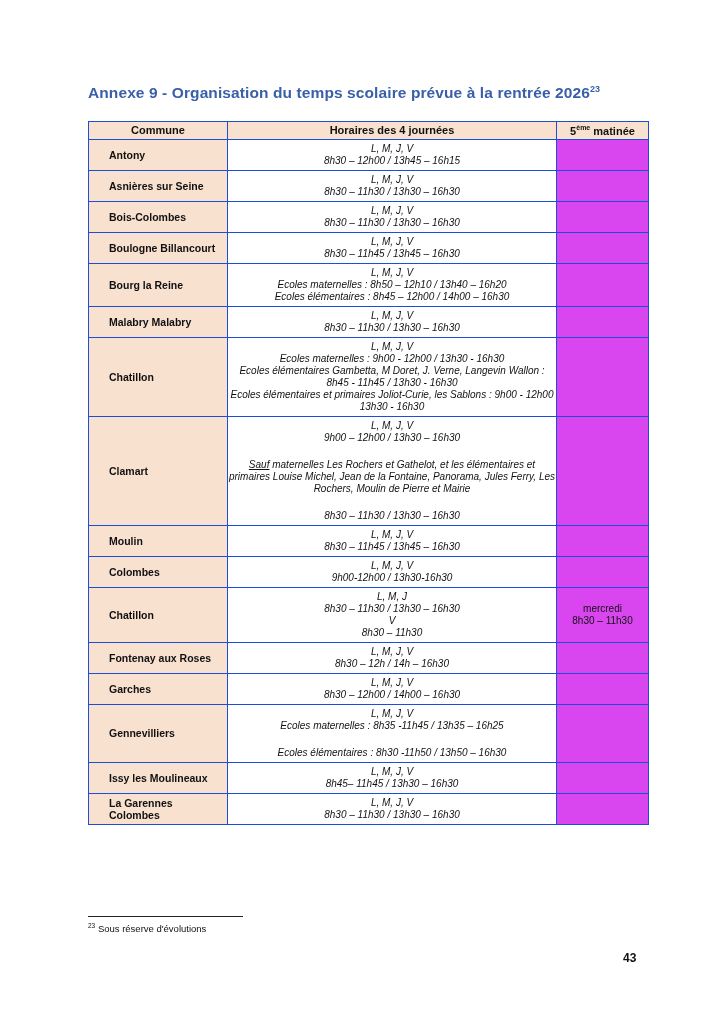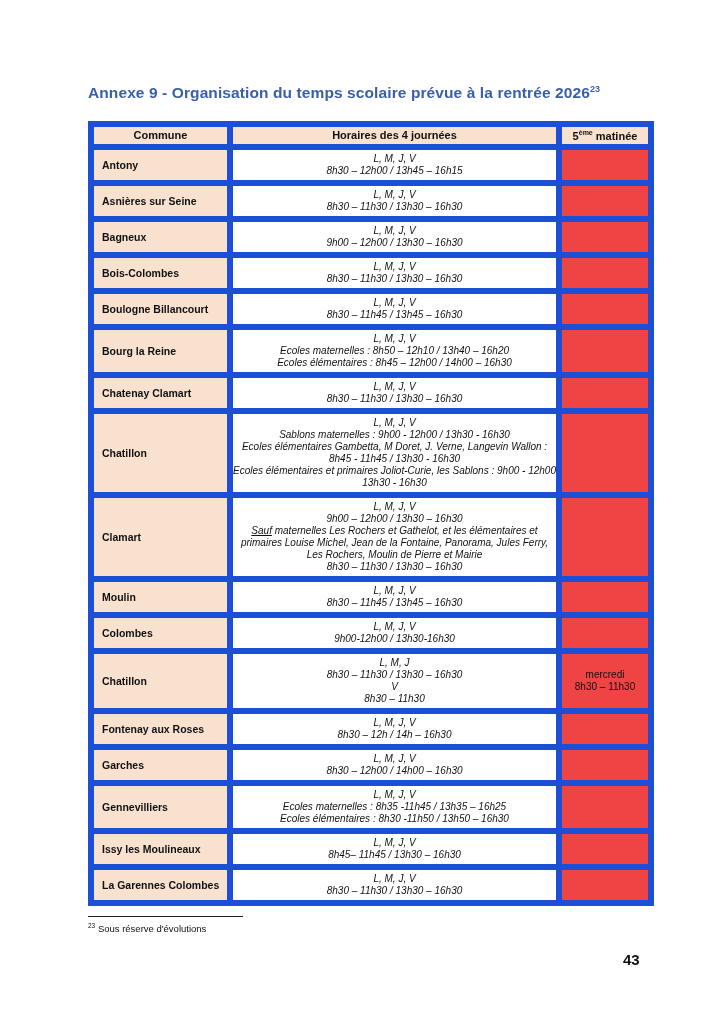--- a/index.html
+++ b/index.html
@@ -29,58 +29,58 @@
   table.schedule {
     position: absolute;
     left: 88px;
     top: 121px;
     width: 560px;
     border-collapse: collapse;
     table-layout: fixed;
   }
   table.schedule th,
   table.schedule td {
-    border: 6px solid #1d4ed8;
+    border: 1px solid #1d4ed8;
   }
   thead th {
     background: #f9e1d0;
     font-size: 11px;
     font-weight: bold;
     text-align: center;
     padding: 2px 4px;
     border-bottom: 2px solid #2e2e2e;
   }
   thead th sup { font-size: 7px; }
   td.commune {
     background: #f9e1d0;
     font-weight: bold;
     font-size: 10.5px;
     text-align: left;
     vertical-align: middle;
-    padding: 3px 4px 3px 8px;
+    padding: 3px 4px 3px 20px;
     line-height: 12px;
   }
   td.horaires {
     background: #ffffff;
     font-size: 10px;
     font-style: italic;
     text-align: center;
     vertical-align: middle;
     padding: 3px 0;
     line-height: 12px;
   }
   td.matinee {
-    background: #ef4444;
+    background: #d946ef;
     font-size: 10px;
     text-align: center;
     vertical-align: middle;
     padding: 3px 3px;
     line-height: 12px;
   }
-  .line.gap { margin-top: 0; }
+  .line.gap { margin-top: 15px; }
   .underlined { text-decoration: underline; }
 
   .footnote-rule {
     position: absolute;
     left: 88px;
     top: 916px;
     width: 155px;
     height: 1px;
     background: #222222;
   }
@@ -89,21 +89,21 @@
     left: 88px;
     top: 922px;
     font-size: 9.5px;
     color: #111111;
   }
   .footnote sup { font-size: 6.5px; }
   .page-number {
     position: absolute;
     left: 623px;
     top: 951px;
-    font-size: 15px;
+    font-size: 12px;
     font-weight: bold;
     color: #111111;
   }
 </style>
 </head>
 <body>
 
 <div class="page">
 
   <h1 class="title"><span>Annexe 9 - Organisation du temps scolaire prévue à la rentrée 2026</span><sup>23</sup></h1>
@@ -132,28 +132,20 @@
         </tr>
         <tr>
           <td class="commune">Asnières sur Seine</td>
           <td class="horaires">
             <div class="line">L, M, J, V</div>
             <div class="line">8h30 – 11h30 / 13h30 – 16h30</div>
           </td>
           <td class="matinee"></td>
         </tr>
         <tr>
-          <td class="commune">Bagneux</td>
-          <td class="horaires">
-            <div class="line">L, M, J, V</div>
-            <div class="line">9h00 – 12h00 / 13h30 – 16h30</div>
-          </td>
-          <td class="matinee"></td>
-        </tr>
-        <tr>
           <td class="commune">Bois-Colombes</td>
           <td class="horaires">
             <div class="line">L, M, J, V</div>
             <div class="line">8h30 – 11h30 / 13h30 – 16h30</div>
           </td>
           <td class="matinee"></td>
         </tr>
         <tr>
           <td class="commune">Boulogne Billancourt</td>
           <td class="horaires">
@@ -165,32 +157,32 @@
         <tr>
           <td class="commune">Bourg la Reine</td>
           <td class="horaires">
             <div class="line">L, M, J, V</div>
             <div class="line">Ecoles maternelles : 8h50 – 12h10 / 13h40 – 16h20</div>
             <div class="line">Ecoles élémentaires : 8h45 – 12h00 / 14h00 – 16h30</div>
           </td>
           <td class="matinee"></td>
         </tr>
         <tr>
-          <td class="commune">Chatenay Clamart</td>
+          <td class="commune">Malabry Malabry</td>
           <td class="horaires">
             <div class="line">L, M, J, V</div>
             <div class="line">8h30 – 11h30 / 13h30 – 16h30</div>
           </td>
           <td class="matinee"></td>
         </tr>
         <tr>
           <td class="commune">Chatillon</td>
           <td class="horaires">
             <div class="line">L, M, J, V</div>
-            <div class="line">Sablons maternelles : 9h00 - 12h00 / 13h30 - 16h30</div>
+            <div class="line">Ecoles maternelles : 9h00 - 12h00 / 13h30 - 16h30</div>
             <div class="line">Ecoles élémentaires Gambetta, M Doret, J. Verne, Langevin Wallon : 8h45 - 11h45 / 13h30 - 16h30</div>
             <div class="line">Ecoles élémentaires et primaires Joliot-Curie, les Sablons : 9h00 - 12h00 13h30 - 16h30</div>
           </td>
           <td class="matinee"></td>
         </tr>
         <tr>
           <td class="commune">Clamart</td>
           <td class="horaires">
             <div class="line">L, M, J, V</div>
             <div class="line">9h00 – 12h00 / 13h30 – 16h30</div>

